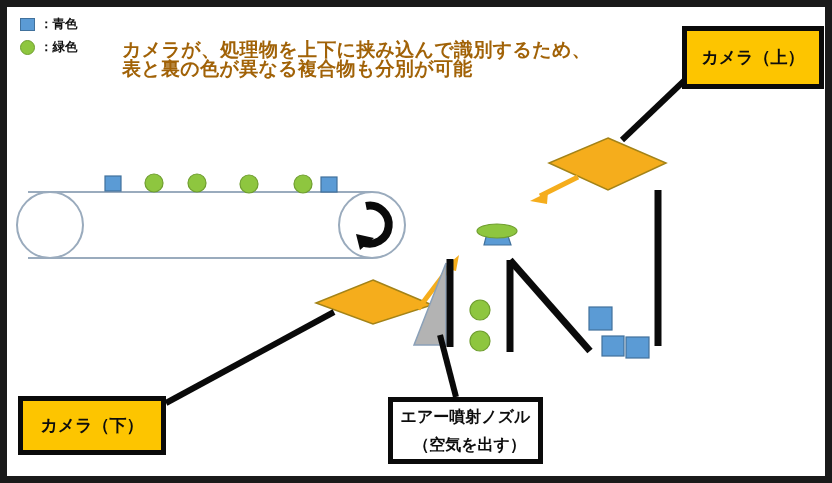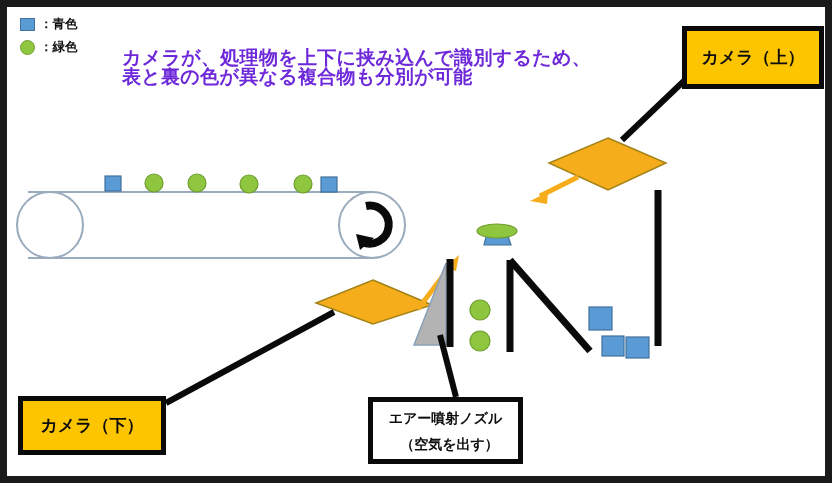--- a/index.html
+++ b/index.html
@@ -72,25 +72,25 @@
     font-weight: bold;
     color: #101010;
     margin-left: 5px;
     white-space: nowrap;
   }
 
   
   .headline {
     position: absolute;
     left: 122px;
-    top: 48px;
+    top: 40px;
     width: 560px;
     font-size: 19px;
     font-weight: bold;
-    color: #6d28d9;
+    color: #a16207;
     line-height: 1.0;
     letter-spacing: 0.3px;
   }
   .headline .line2 {
     margin-top: 0;
   }
 
   
   .callout {
     position: absolute;
@@ -111,23 +111,23 @@
     left: 682px; top: 26px;
     width: 142px; height: 63px;
     font-size: 17px;
   }
   #callout-camera-bottom {
     left: 18px; top: 396px;
     width: 148px; height: 59px;
     font-size: 17px;
   }
   #callout-nozzle {
-    left: 368px; top: 397px;
+    left: 388px; top: 397px;
     width: 155px; height: 67px;
-    font-size: 14px;
+    font-size: 16px;
     line-height: 1.0;
   }
   #callout-nozzle .nz-line2 { margin-top: 12px; margin-left: 8px; }
 
   
   #scene {
     position: absolute;
     left: 0; top: 0;
     width: 832px; height: 483px;
   }

